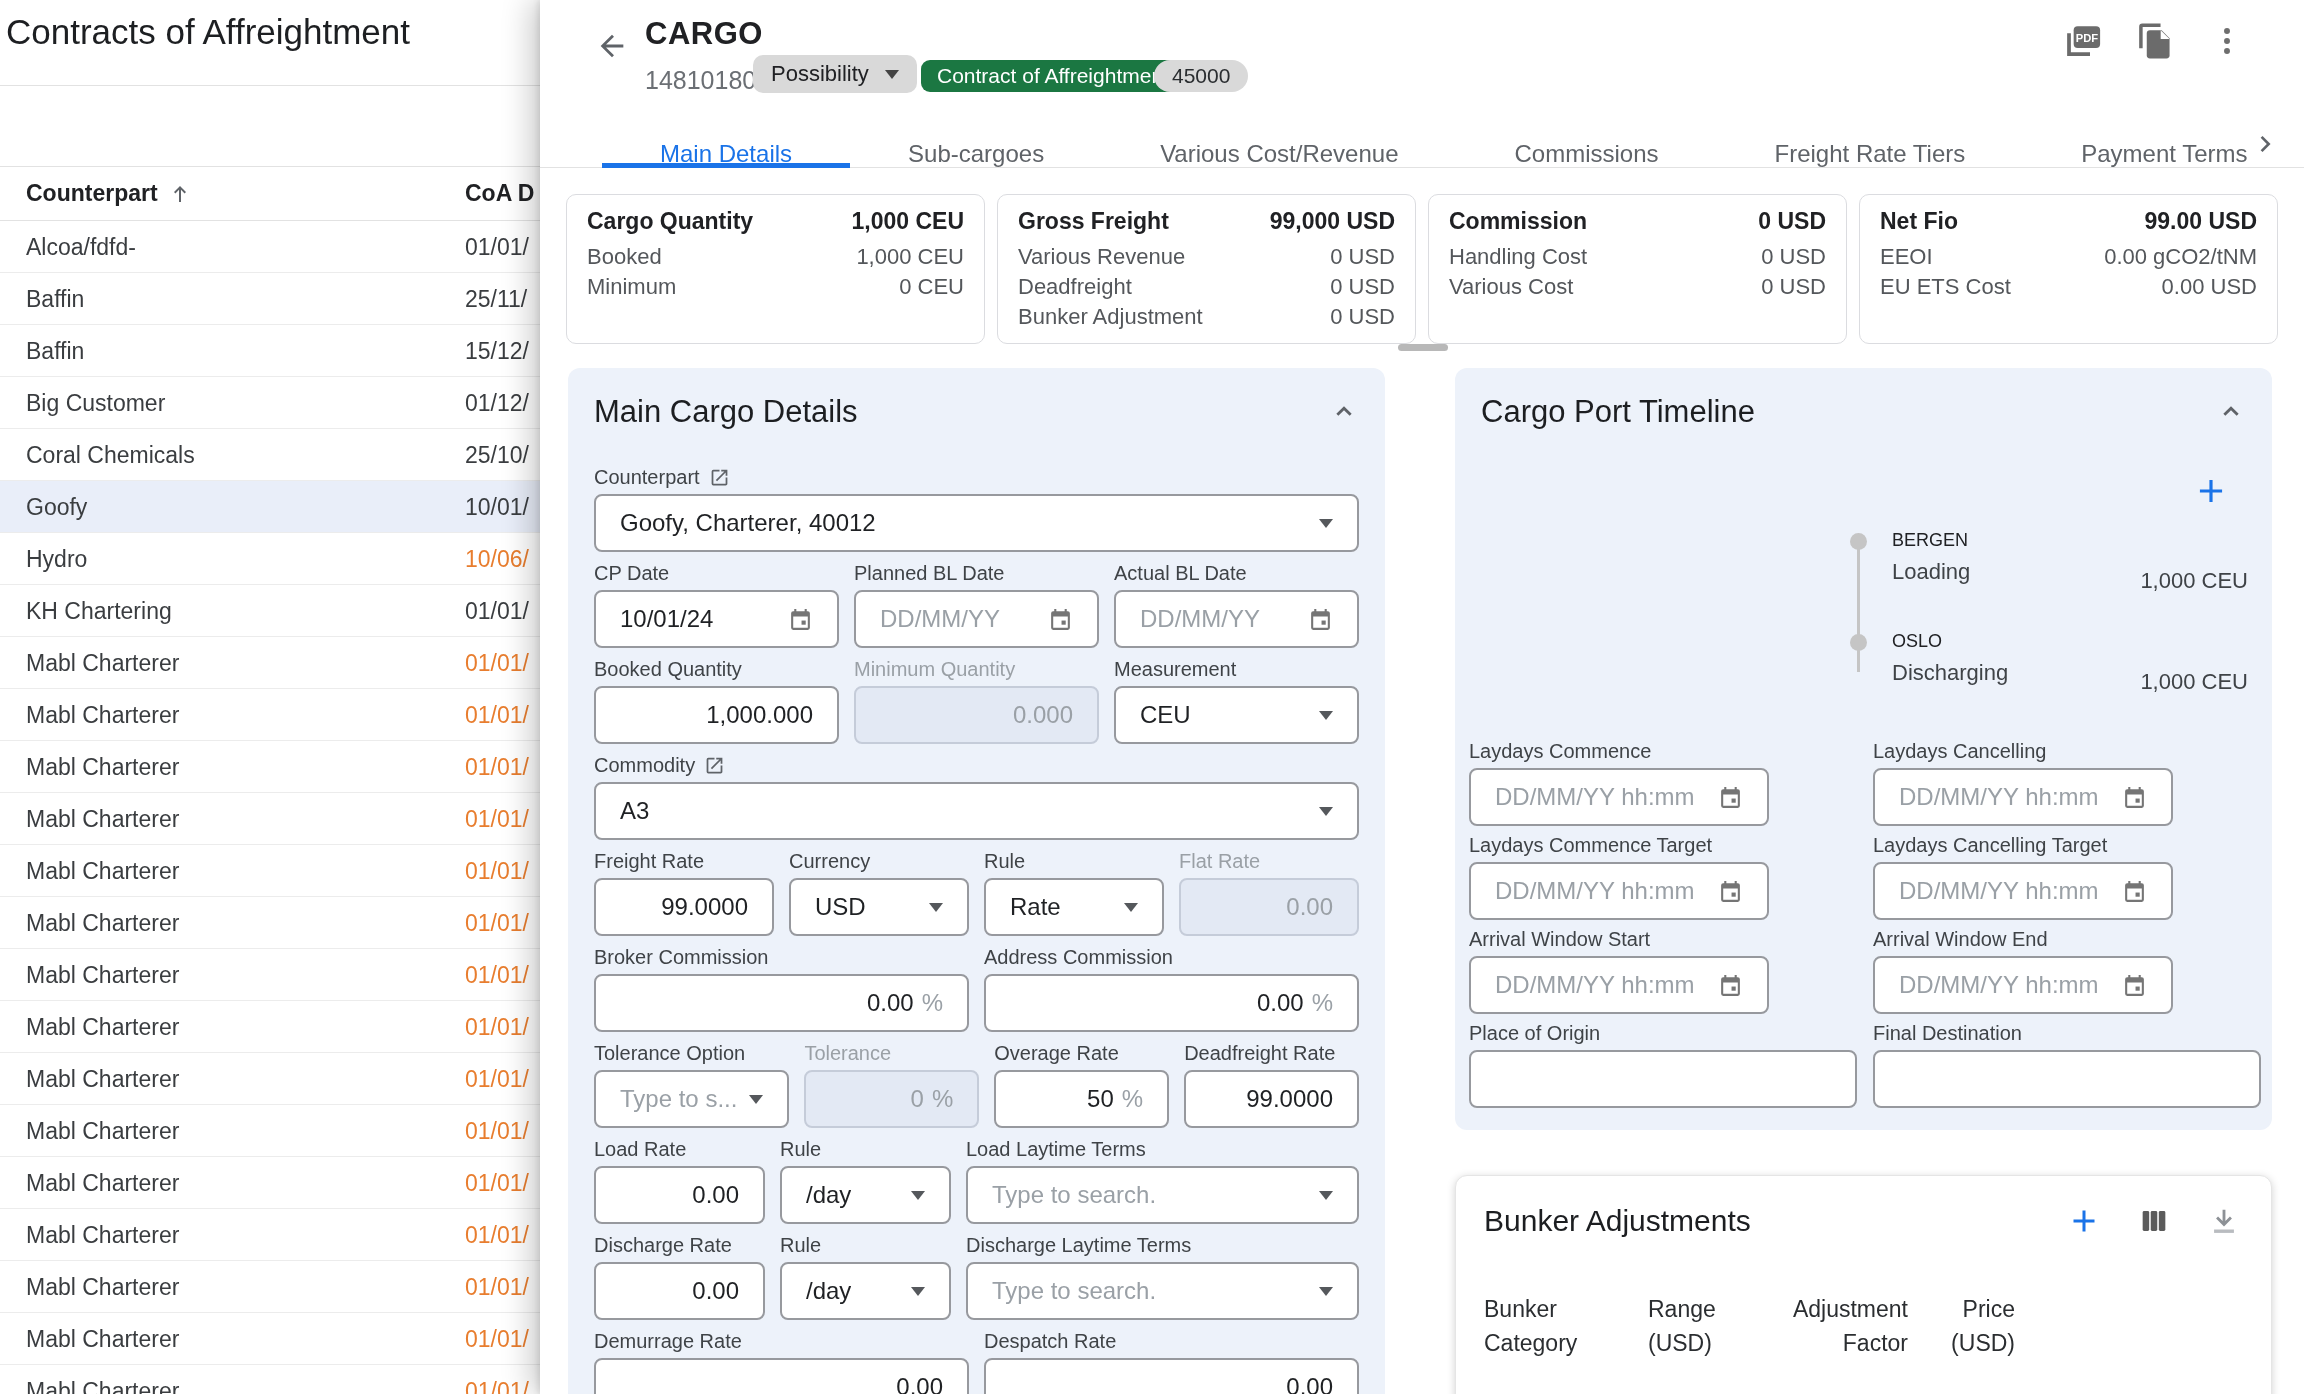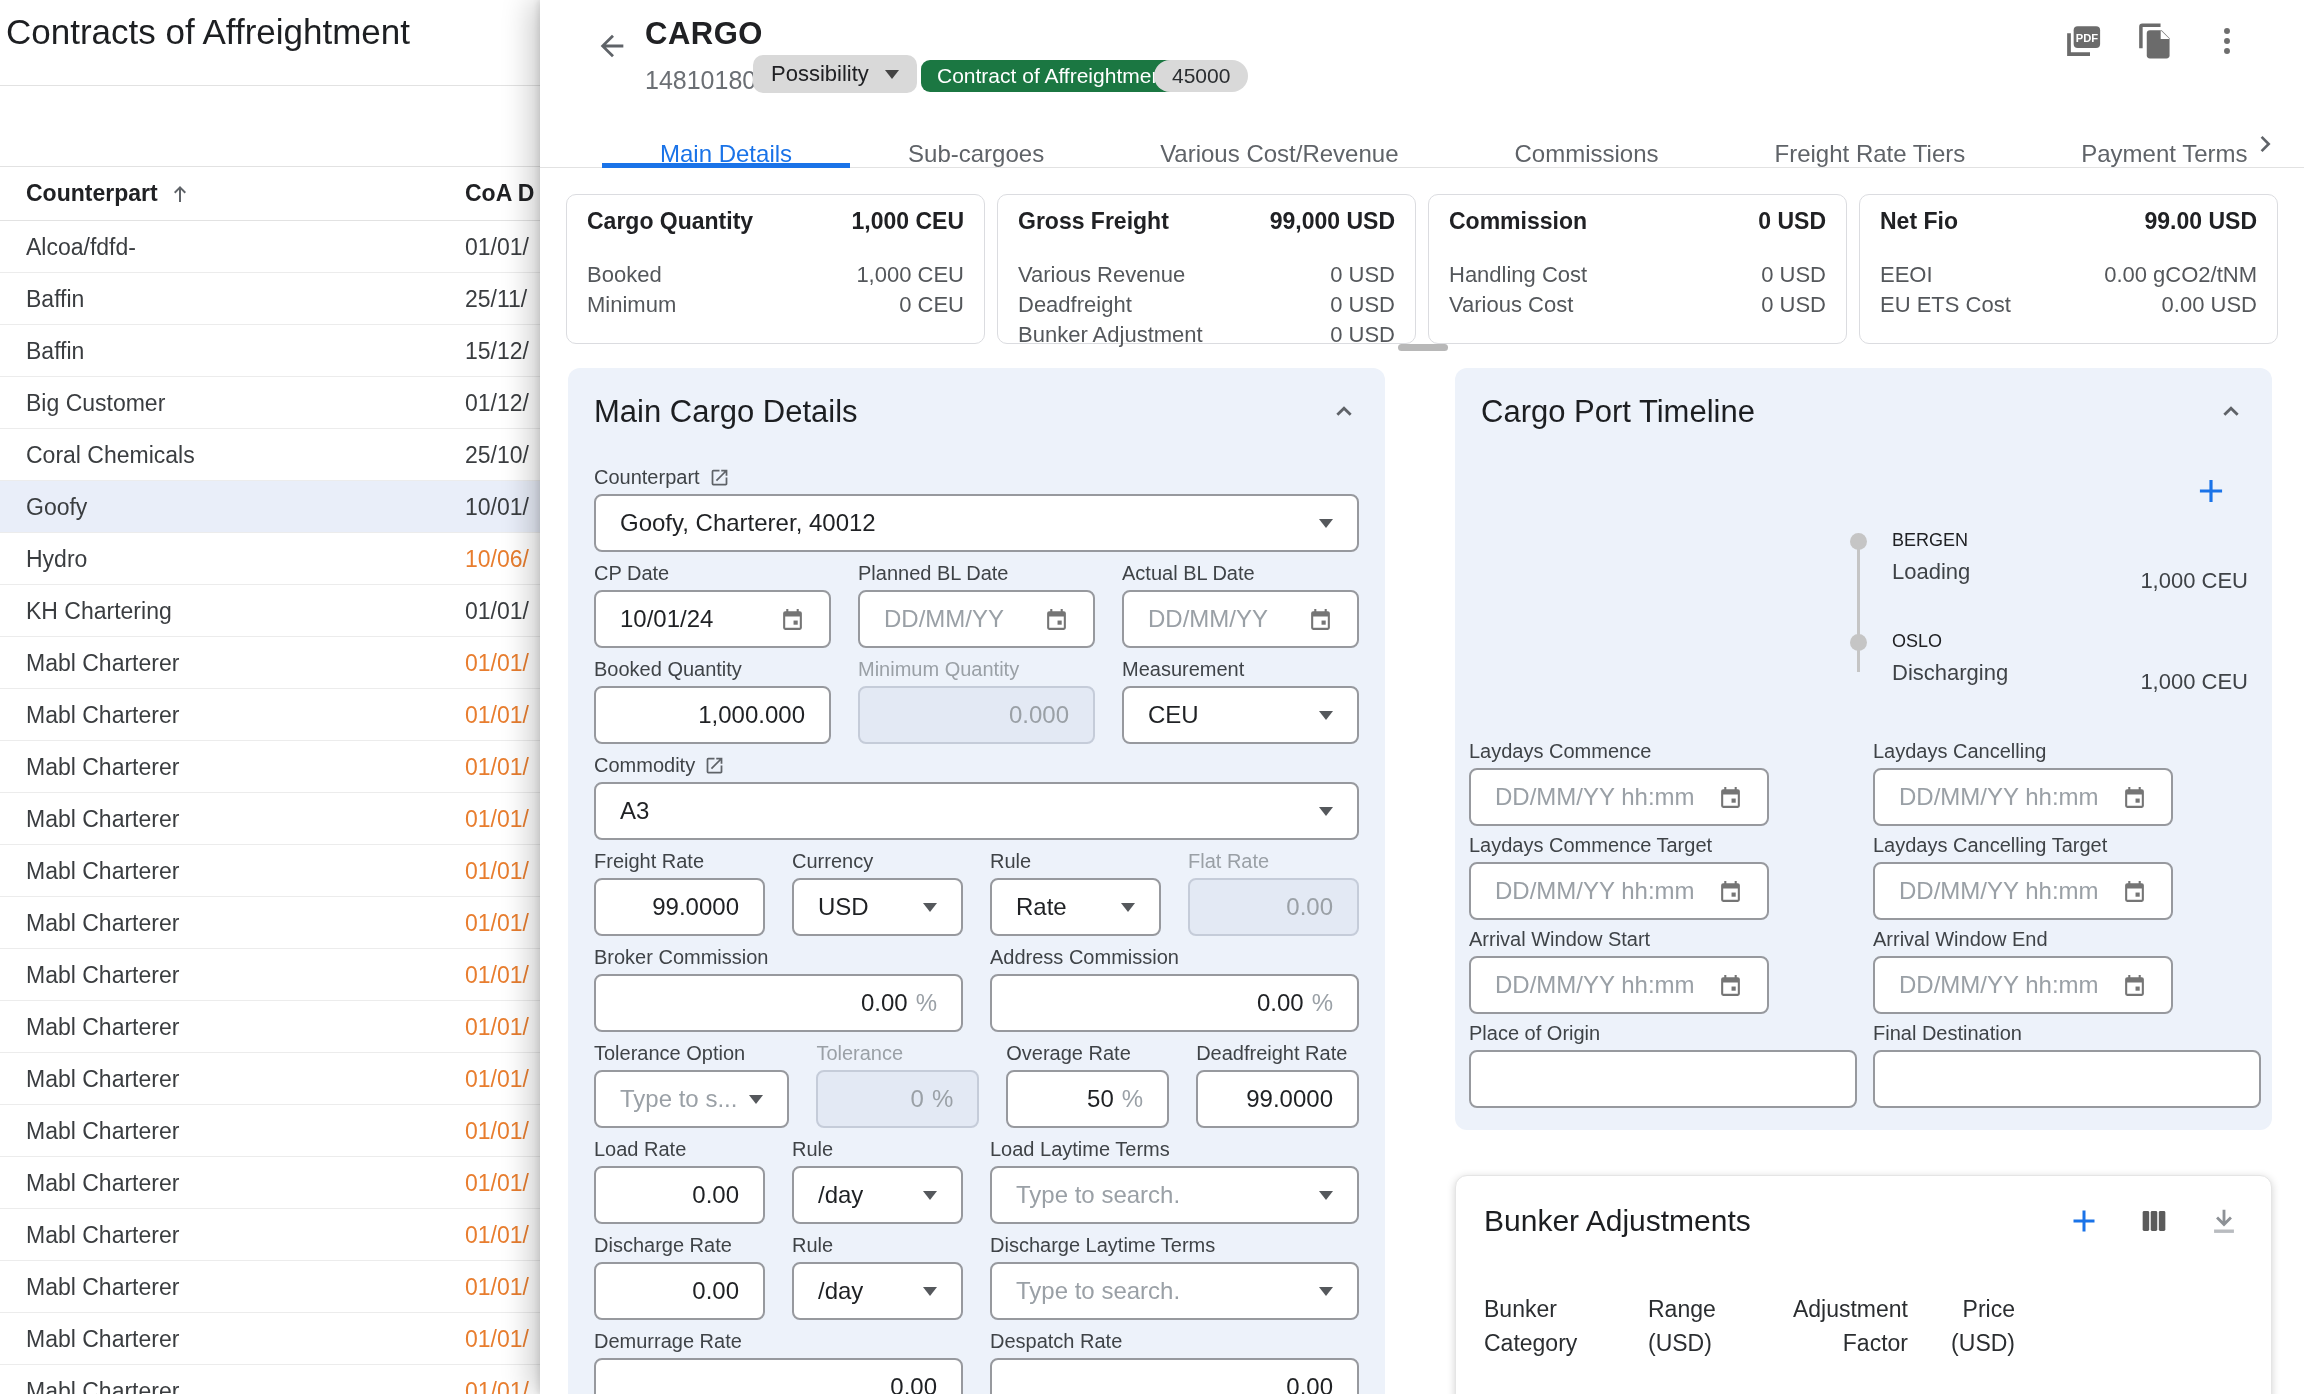--- a/index.html
+++ b/index.html
@@ -47,21 +47,21 @@
   
   #tabs-bar{position:absolute;left:0;top:118px;width:100%;height:50px;border-bottom:1px solid var(--line)}
   #tabs{display:flex;margin-left:62px;height:50px}
   .tab{height:50px;display:flex;align-items:flex-end;padding:0 58px;font-size:24px;color:var(--gray);cursor:pointer;white-space:nowrap}
   .tab.active{color:var(--blue);font-weight:500;box-shadow:inset 0 -5px 0 var(--blue)}
   #tabs-more{position:absolute;right:22px;top:10px;width:32px;height:32px;cursor:pointer}
 
   
   #cards-row{position:absolute;left:26px;top:194px;display:flex;gap:12px}
   .scard{width:419px;height:150px;border:1px solid #dbdce0;border-radius:10px;background:#fff;padding:13px 20px 0}
-  .scard .trow{display:flex;justify-content:space-between;font-size:23px;font-weight:700;margin-bottom:25px}
+  .scard .trow{display:flex;justify-content:space-between;font-size:23px;font-weight:700;margin-bottom:7px}
   .scard .drow{display:flex;justify-content:space-between;font-size:22px;color:#54575b;line-height:30px}
   #drag-handle{position:absolute;left:858px;top:344px;width:50px;height:7px;border-radius:4px;background:#b8b8b8;cursor:row-resize}
 
   
   .section{position:absolute;width:817px;background:var(--sectionbg);border-radius:12px;padding:26px 26px}
   #main-section{left:28px;top:368px;height:1100px}
   #timeline-section{left:915px;top:368px;height:762px}
   .sec-title{font-size:31px;color:#1c1e21}
   .collapse-btn{position:absolute;right:24px;top:26px;width:34px;height:34px;cursor:pointer}
 
@@ -75,21 +75,21 @@
   .box input::placeholder{color:var(--mute)}
   .box.rt input{text-align:right}
   .box .suffix{color:var(--mute);margin-left:8px;flex:none}
   .box.dis{background:var(--disbg);border-color:var(--disbord)}
   .box.dis input{color:var(--mute)}
   .box .cal{flex:none;margin-left:10px}
   .select{justify-content:space-between;cursor:pointer}
   .select .val{overflow:hidden;white-space:nowrap;text-overflow:ellipsis}
   .select .val.ph{color:var(--mute)}
   .select .caret{border-top-color:#55585c;flex:none;margin-left:12px}
-  .frow{display:grid;gap:0 27px;margin-bottom:10px}
+  .frow{display:grid;gap:0 15px;margin-bottom:10px}
   .frow.c3{grid-template-columns:repeat(3,1fr)}
   .frow.c4{grid-template-columns:repeat(4,1fr)}
   .frow.c2{grid-template-columns:repeat(2,1fr)}
   .frow.cload{grid-template-columns:171px 171px auto}
   .field{margin-bottom:10px}
 
   
   #tl-plus{position:absolute;right:42px;top:104px;width:38px;height:38px;cursor:pointer}
   #tl-wrap{position:absolute;left:395px;top:162px;width:398px}
   #tl-line{position:absolute;left:7px;top:10px;width:3px;height:132px;background:#c5c5c5}

